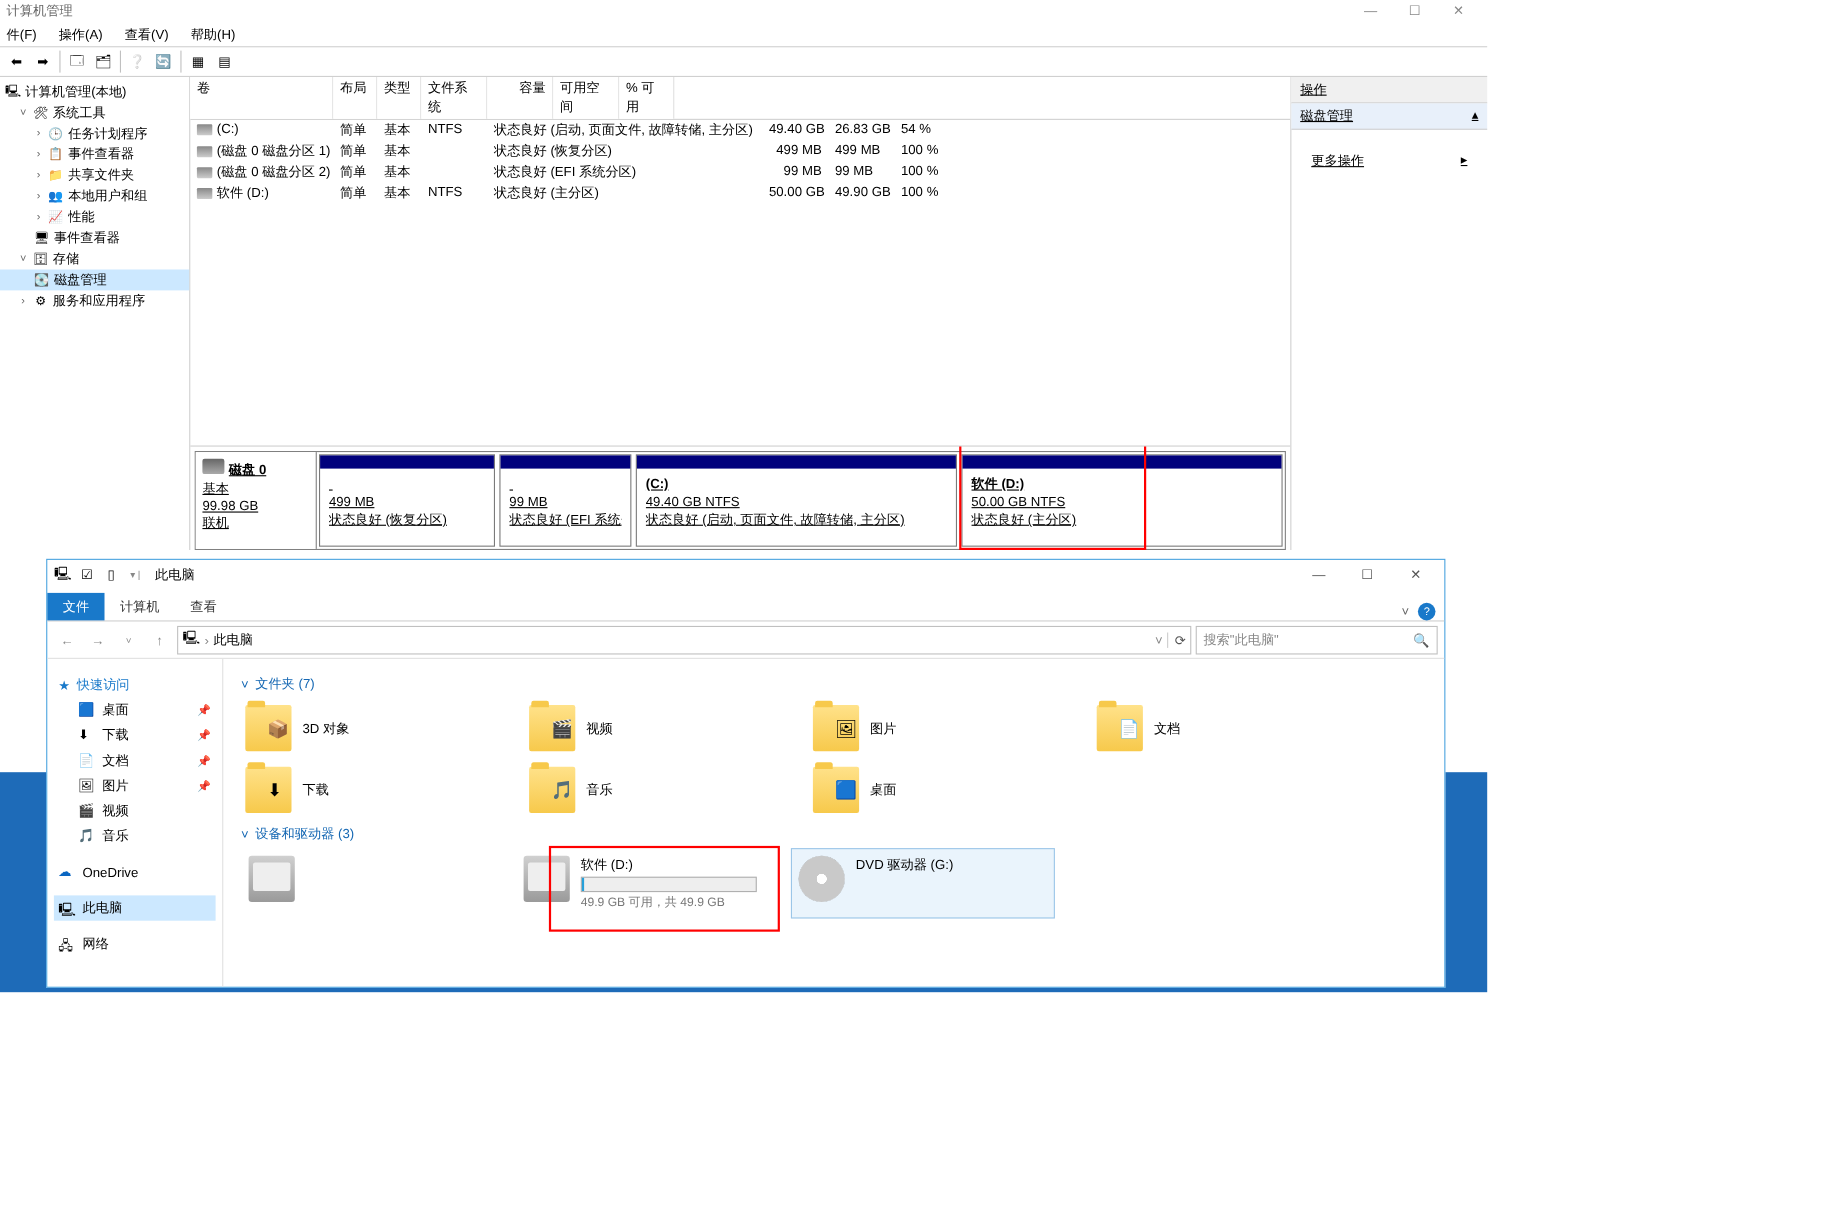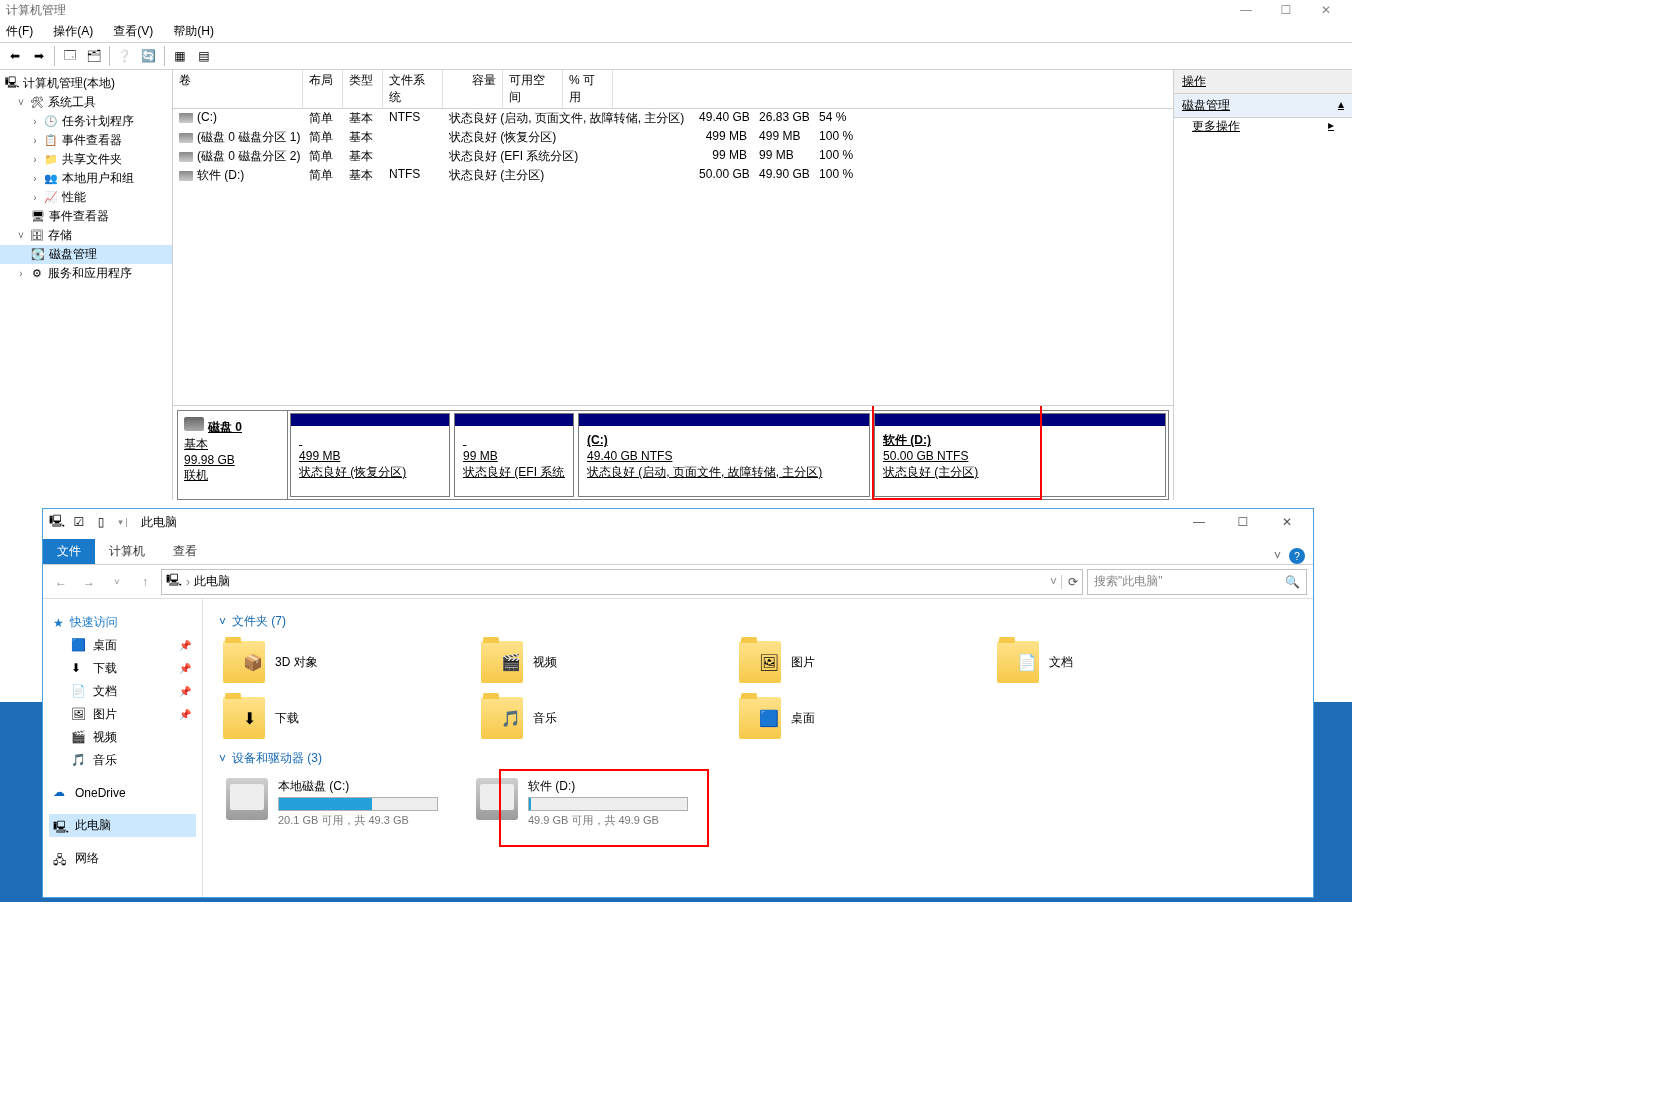--- a/index.html
+++ b/index.html
@@ -39,21 +39,21 @@
 .disk-info { width:110px; padding:6px; border-right:1px solid #808080; background:#fff; }
 .disk-info .dico{display:inline-block;width:20px;height:14px;background:linear-gradient(#666,#aaa);border-radius:2px;margin-right:4px;}
 .disk-part { border:1px solid #7a7a7a; margin:2px; position:relative; }
 .disk-part .stripe{ height:12px; background:#00007c; }
 .disk-part .body{ padding:6px 8px; min-height:70px; }
 .disk-part .body div{ line-height:16px; white-space:nowrap; overflow:hidden; }
 
 .dm-actions { width:180px; padding:0;text-decoration:underline; }
 .dm-actions .hdr{ background:#f0f0f0; padding:3px 8px; border-bottom:1px solid #d0d0d0; font-weight:400; }
 .dm-actions .sec{ background:#e8f0fa; padding:3px 8px; display:flex; justify-content:space-between; border-bottom:1px solid #d0d0d0; }
-.dm-actions .item{ padding:0 18px; display:flex; justify-content:space-between; }
+.dm-actions .item{ padding:20px 18px; display:flex; justify-content:space-between; }
 
 .red-box-1{ position:absolute; border:2px solid #ff0000; pointer-events:none; }
 
 
 .taskbar-bg{ position:absolute; left:0; top:702px; width:1352px; height:200px; background:#1e6bb8; }
 
 
 .fe-window{ position:absolute; left:42px; top:508px; width:1272px; height:390px; background:#fff; border:1px solid #4aa3df; }
 .fe-titlebar{ height:26px; display:flex; align-items:center; padding:0 4px; }
 .fe-tb-ico{ width:20px; height:20px; display:flex; align-items:center; justify-content:center; margin-right:2px; }
@@ -429,37 +429,38 @@
         </div>
       <div class="fe-group-hdr">
           <span>˅</span>
           <span>设备和驱动器 (3)</span>
         </div>
       <div class="fe-drives" id="fe-drives">
           <div class="fe-drive">
             <div class="dico">
               <div class="hdd-icon"></div>
             </div>
-            <div>
-              <div>本地磁盘 (C:)</div>
-              <div class="drive-bar">
-                <div class="fill" style="width:59%"></div>
-              </div>
-              <div class="drive-sub">20.1 GB 可用，共 49.3 GB</div>
-            </div>
           </div>
           <div class="fe-drive">
             <div class="dico">
               <div class="hdd-icon"></div>
             </div>
             <div>
               <div>软件 (D:)</div>
               <div class="drive-bar">
                 <div class="fill" style="width:1%"></div>
               </div>
               <div class="drive-sub">49.9 GB 可用，共 49.9 GB</div>
             </div>
           </div>
+          <div class="fe-drive sel">
+            <div class="dico">
+              <div class="dvd-icon"></div>
+            </div>
+            <div>
+              <div>DVD 驱动器 (G:)</div>
+            </div>
+          </div>
         </div>
       <div class="red-box-2" style="left:296px; top:170px; width:210px; height:78px;"></div>
     </div>
   </div>
 </div>
 
 </body></html>

